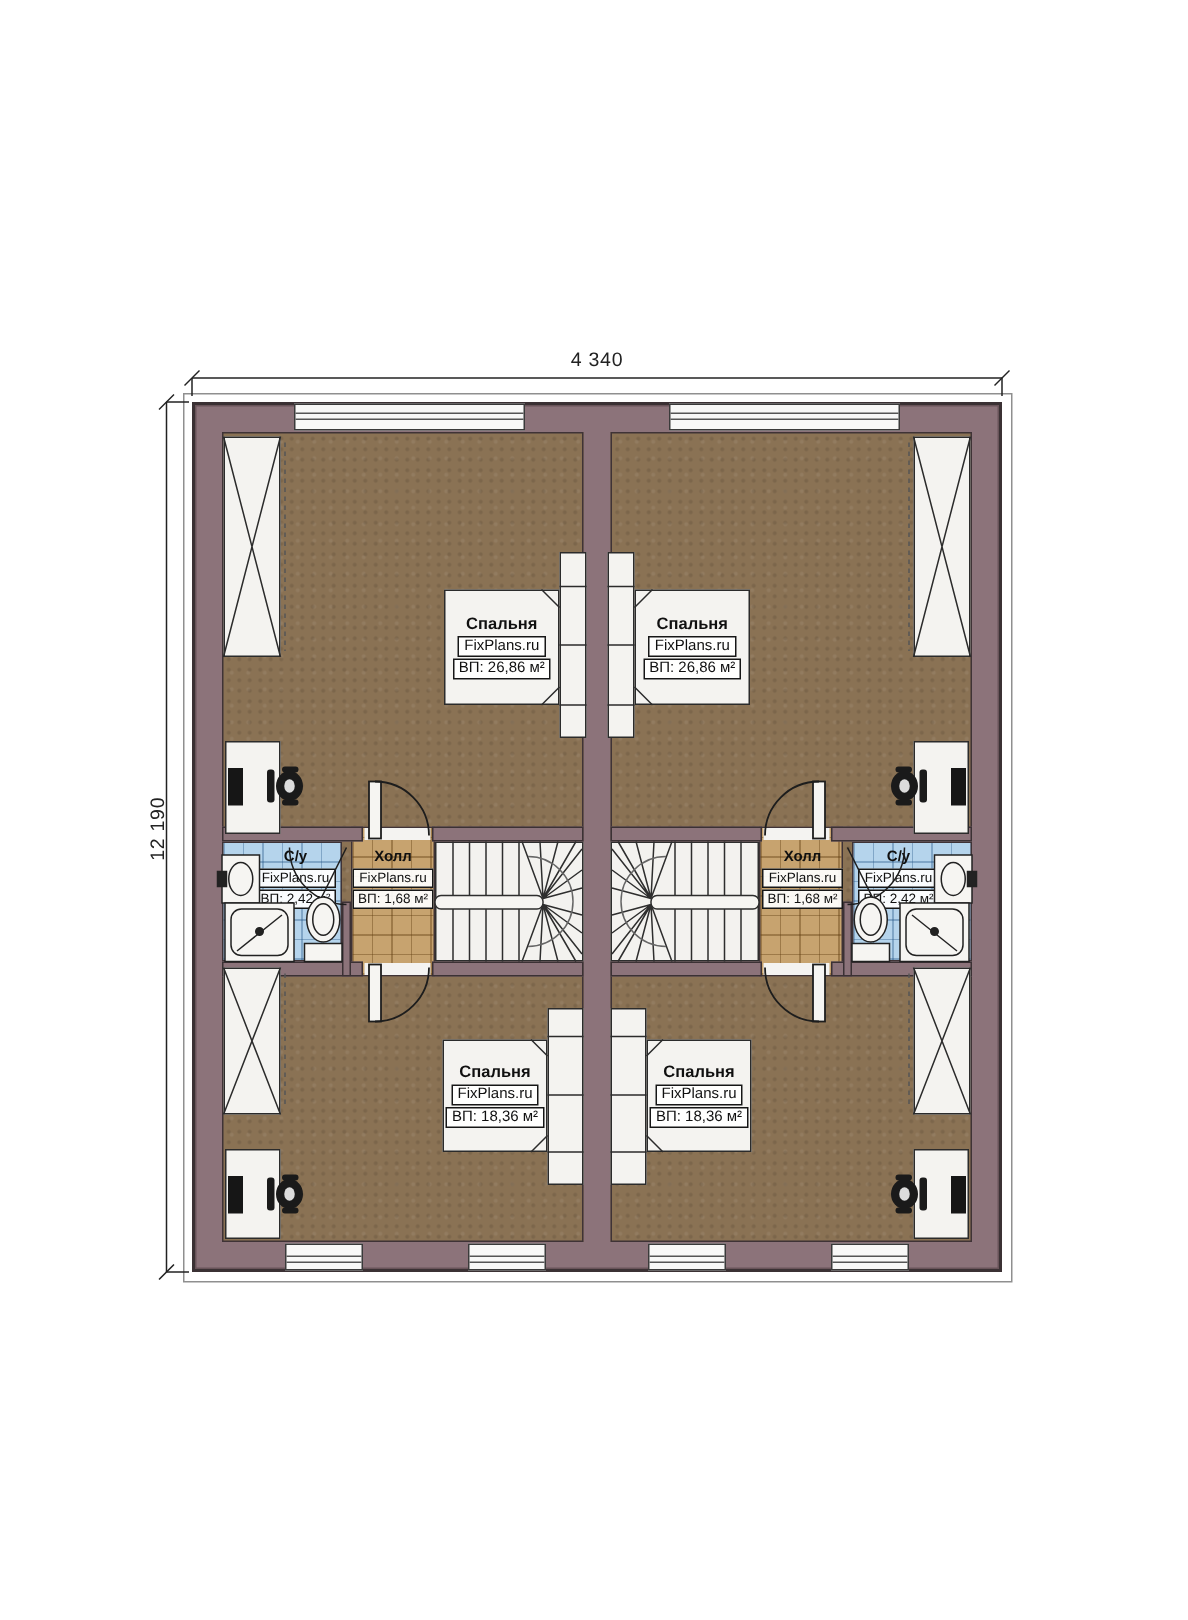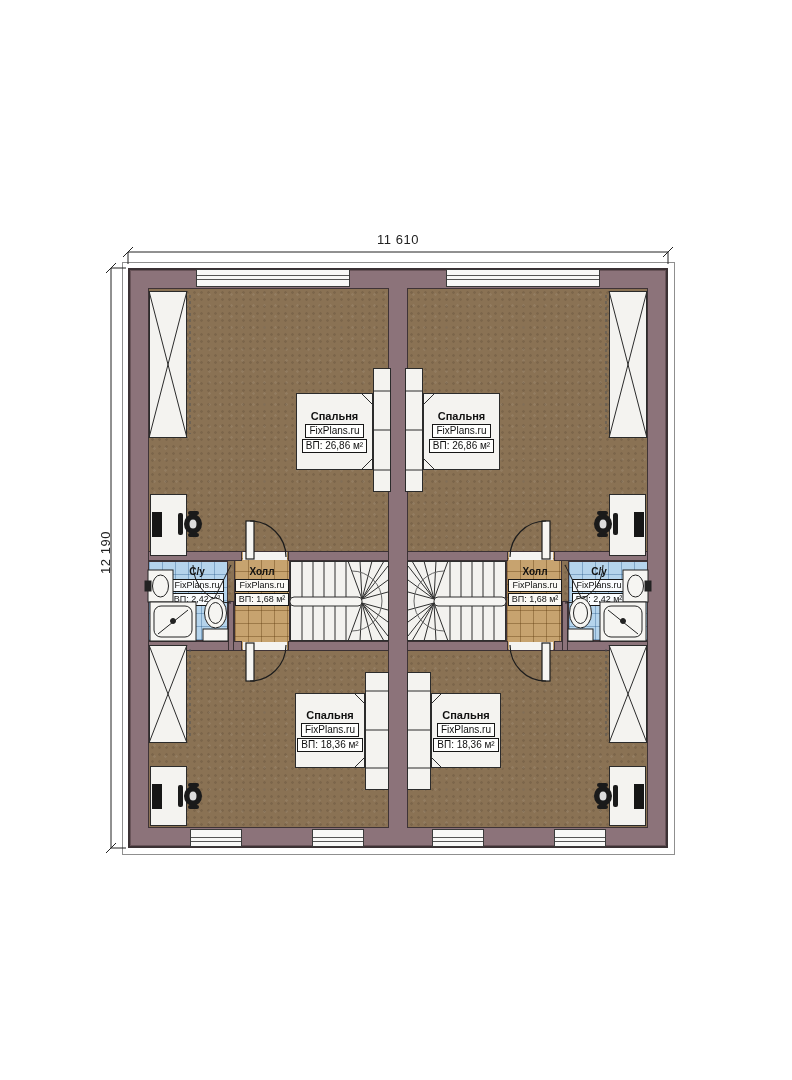--- a/index.html
+++ b/index.html
@@ -36,21 +36,21 @@
           padding:0 3px;white-space:nowrap;color:#101010;}
   .lblbox.big{font-size:10px;line-height:12px;}
   .dim{font-size:13px;color:#222;letter-spacing:.5px;}
   svg.overlay{position:absolute;left:0;top:0;pointer-events:none;}
 </style>
 </head>
 <body>
 
 <div class="canvas">
 
-  <div class="abs dim" style="left:348px;top:232px;width:100px;text-align:center;">11 610</div>
+  <div class="abs dim" style="left:348px;top:232px;width:100px;text-align:center;">4 340</div>
   <div class="abs dim" style="left:60px;top:545px;width:90px;text-align:center;transform:rotate(-90deg);">12 190</div>
 
   <div class="abs outer-contour" style="left:122px;top:262px;width:551px;height:591px;"></div>
 
   <div class="abs wall" style="left:128px;top:268px;width:540px;height:580px;"></div>
 
   <div class="abs floor" style="left:148px;top:288px;width:241px;height:540px;"></div>
   <div class="abs floor" style="left:407px;top:288px;width:241px;height:540px;"></div>
 
   <div class="abs hall" style="left:234px;top:551px;width:56px;height:100px;"></div>

